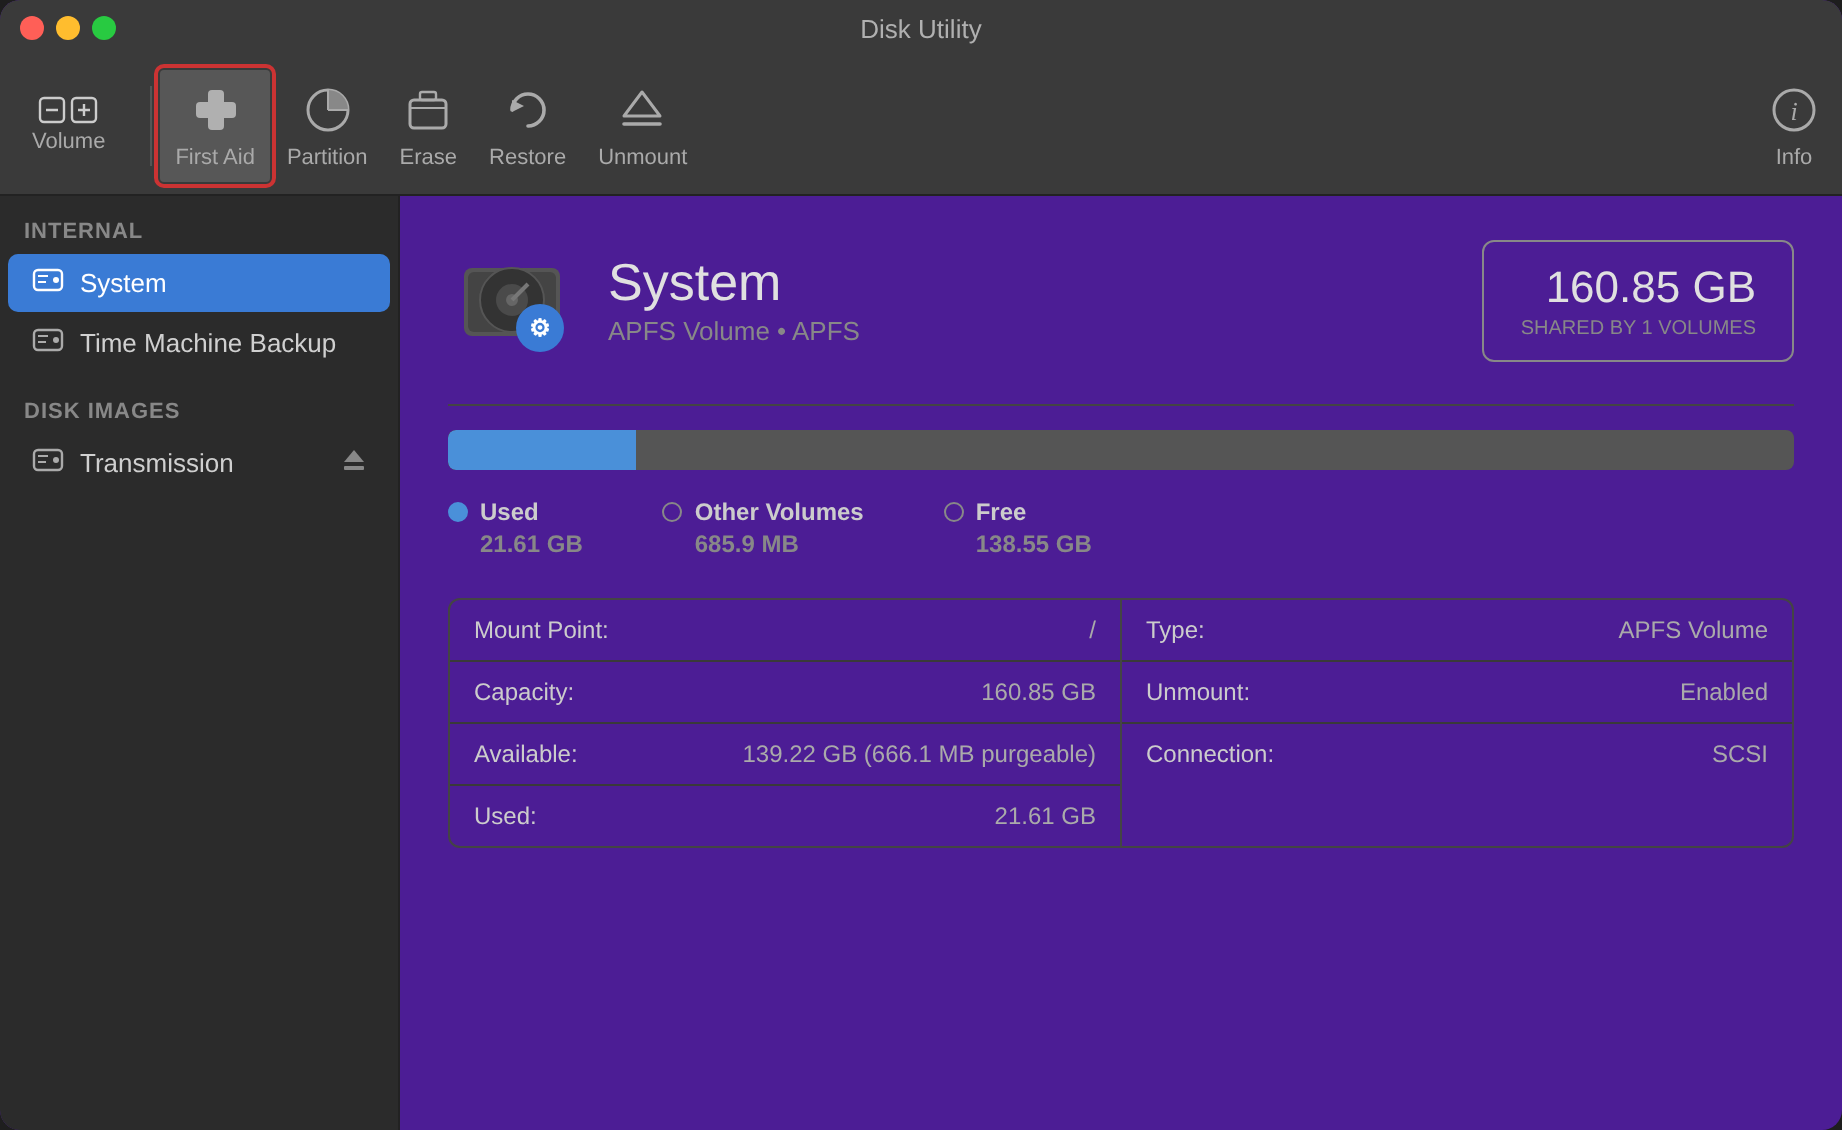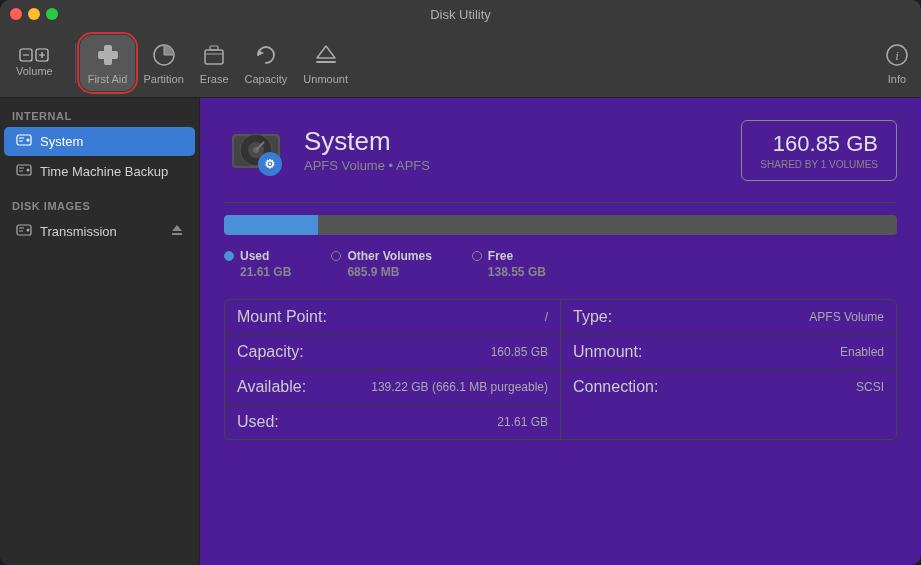--- a/index.html
+++ b/index.html
@@ -70,21 +70,21 @@
       flex-shrink: 0;
       position: relative;
     }
 
     .toolbar-group {
       display: flex;
       flex-direction: column;
       align-items: center;
       gap: 4px;
       padding: 6px 8px;
-      border-radius: 12px;
+      border-radius: 2px;
       cursor: pointer;
     }
 
     .toolbar-group.active {
       background: rgba(255,255,255,0.15);
       outline: 2px solid #cc3333;
       outline-offset: 1px;
     }
 
     .toolbar-icon {
@@ -370,21 +370,21 @@
       padding: 8px 12px;
       border-bottom: 1px solid #3a3a3a;
       align-items: center;
     }
 
     .info-row:last-child {
       border-bottom: none;
     }
 
     .info-key {
-      font-size: 16px;
+      font-size: 12px;
       color: #ccc;
     }
 
     .info-val {
       font-size: 12px;
       color: #aaa;
       text-align: right;
     }
 
     
@@ -461,21 +461,21 @@
       <span class="toolbar-label">Erase</span>
     </div>
 
     <div class="toolbar-group">
       <div class="toolbar-icon">
         <svg width="26" height="26" viewBox="0 0 26 26">
           <path d="M5 13 A8 8 0 1 1 13 21" fill="none" stroke="#aaa" stroke-width="1.8" stroke-linecap="round"></path>
           <polygon points="5,8 5,14 11,11" fill="#aaa"></polygon>
         </svg>
       </div>
-      <span class="toolbar-label">Capacity</span>
+      <span class="toolbar-label">Restore</span>
     </div>
 
     <div class="toolbar-group">
       <div class="toolbar-icon">
         <svg width="26" height="26" viewBox="0 0 26 26">
           <polygon points="13,4 22,16 4,16" fill="none" stroke="#aaa" stroke-width="1.5" stroke-linejoin="round"></polygon>
           <line x1="4" y1="20" x2="22" y2="20" stroke="#aaa" stroke-width="1.8" stroke-linecap="round"></line>
         </svg>
       </div>
       <span class="toolbar-label">Unmount</span>

